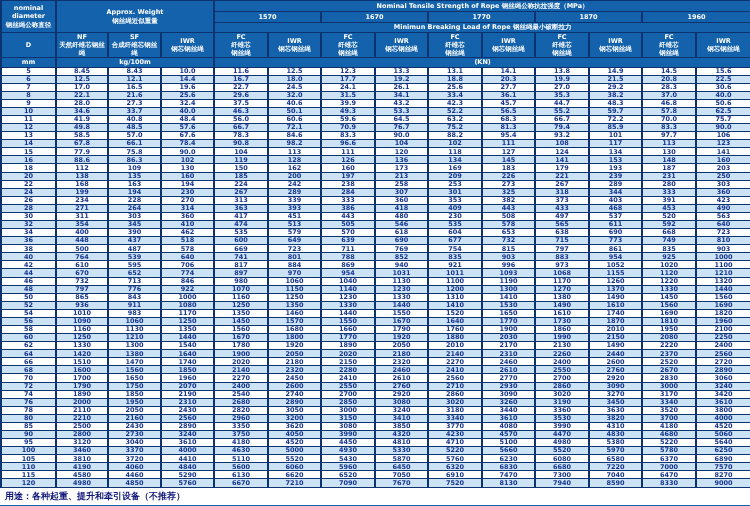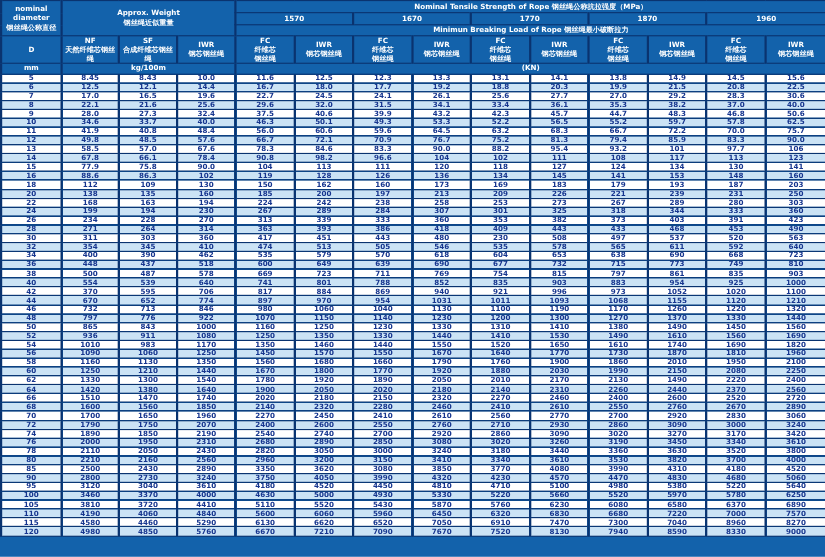--- a/index.html
+++ b/index.html
@@ -508,37 +508,37 @@
           <td>769</td>
           <td>754</td>
           <td>815</td>
           <td>797</td>
           <td>861</td>
           <td>835</td>
           <td>903</td>
         </tr>
         <tr>
           <td>40</td>
-          <td>554</td>
+          <td>764</td>
           <td>539</td>
           <td>640</td>
           <td>741</td>
           <td>801</td>
           <td>788</td>
           <td>852</td>
           <td>835</td>
           <td>903</td>
           <td>883</td>
           <td>954</td>
           <td>925</td>
           <td>1000</td>
         </tr>
         <tr>
           <td>42</td>
-          <td>370</td>
+          <td>610</td>
           <td>595</td>
           <td>706</td>
           <td>817</td>
           <td>884</td>
           <td>869</td>
           <td>940</td>
           <td>921</td>
           <td>996</td>
           <td>973</td>
           <td>1052</td>
@@ -951,34 +951,35 @@
           <td>4460</td>
           <td>5290</td>
           <td>6130</td>
           <td>6620</td>
           <td>6520</td>
           <td>7050</td>
           <td>6910</td>
           <td>7470</td>
           <td>7300</td>
           <td>7040</td>
-          <td>8960</td>
+          <td>6470</td>
           <td>8270</td>
         </tr>
         <tr>
           <td>120</td>
           <td>4980</td>
           <td>4850</td>
           <td>5760</td>
           <td>6670</td>
           <td>7210</td>
           <td>7090</td>
           <td>7670</td>
           <td>7520</td>
           <td>8130</td>
           <td>7940</td>
           <td>8590</td>
           <td>8330</td>
           <td>9000</td>
         </tr>
       </tbody>
   </table>
+  <div class="note">用途：各种起重、提升和牵引设备（不推荐）</div>
 </div>
 
 </body></html>

